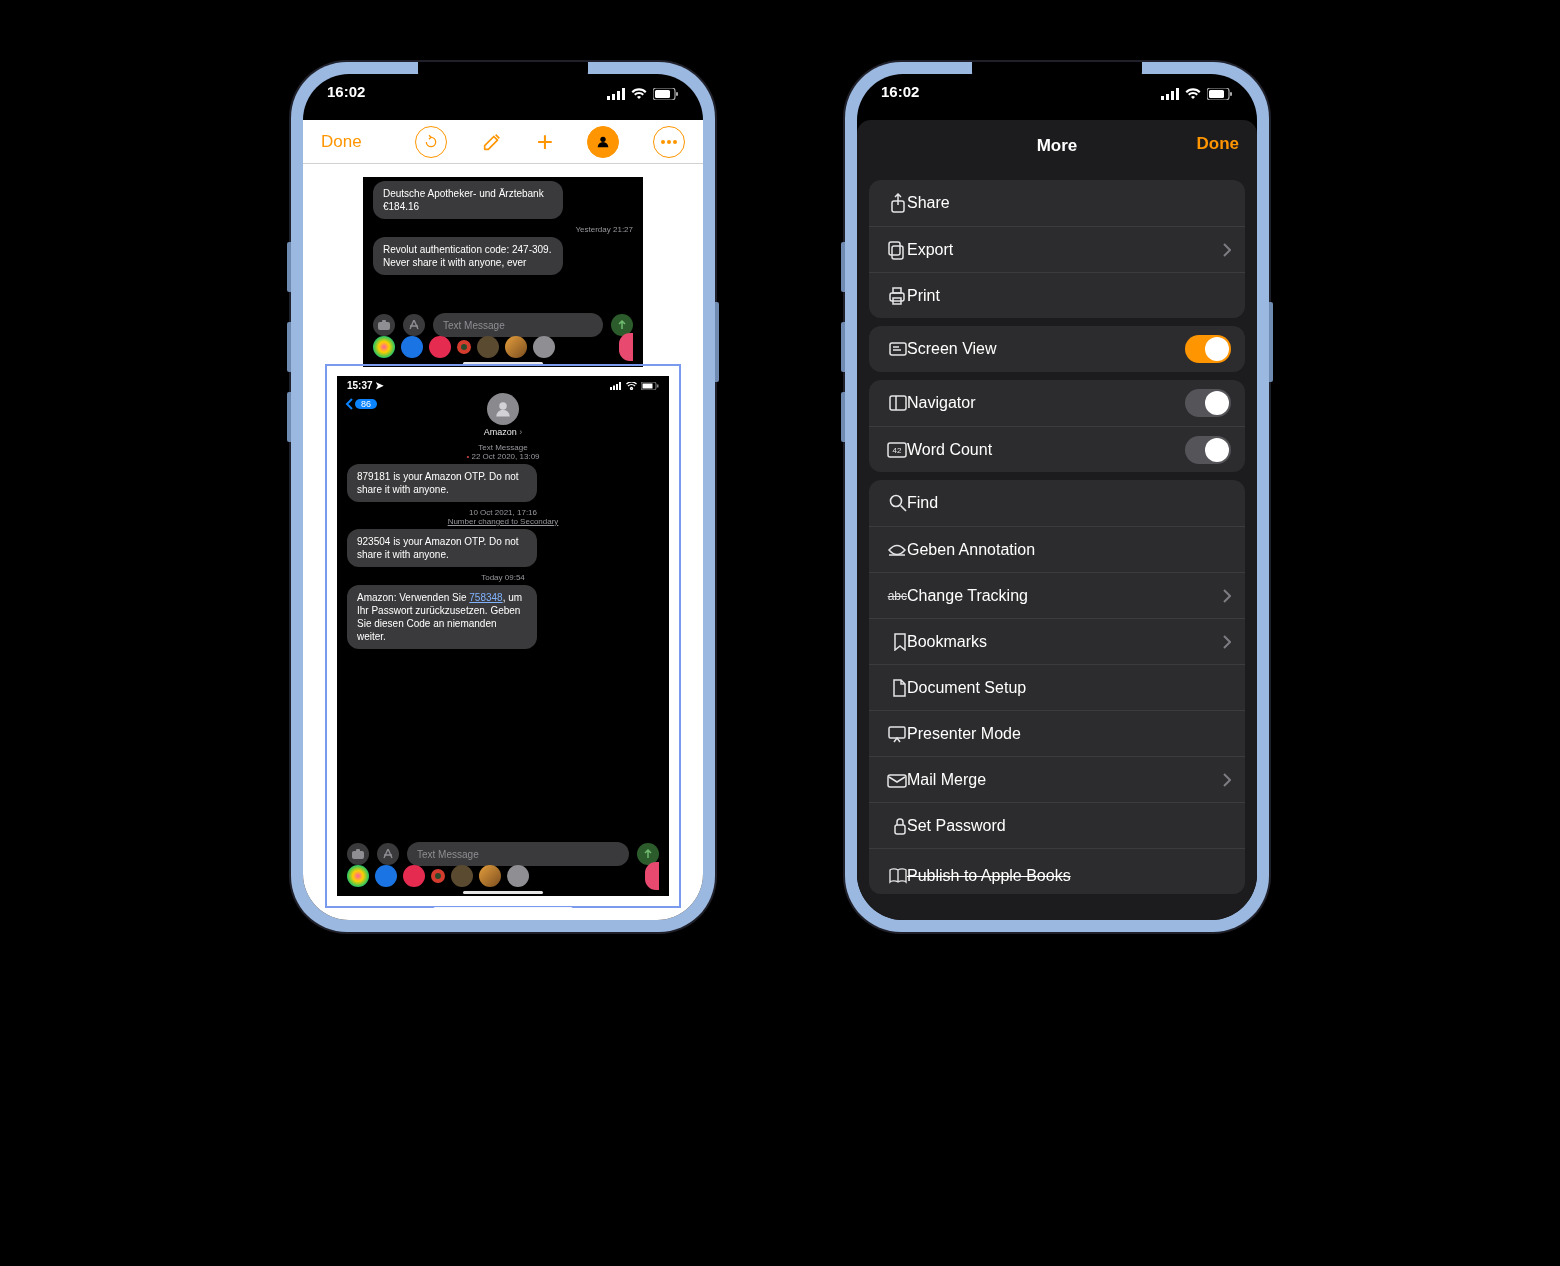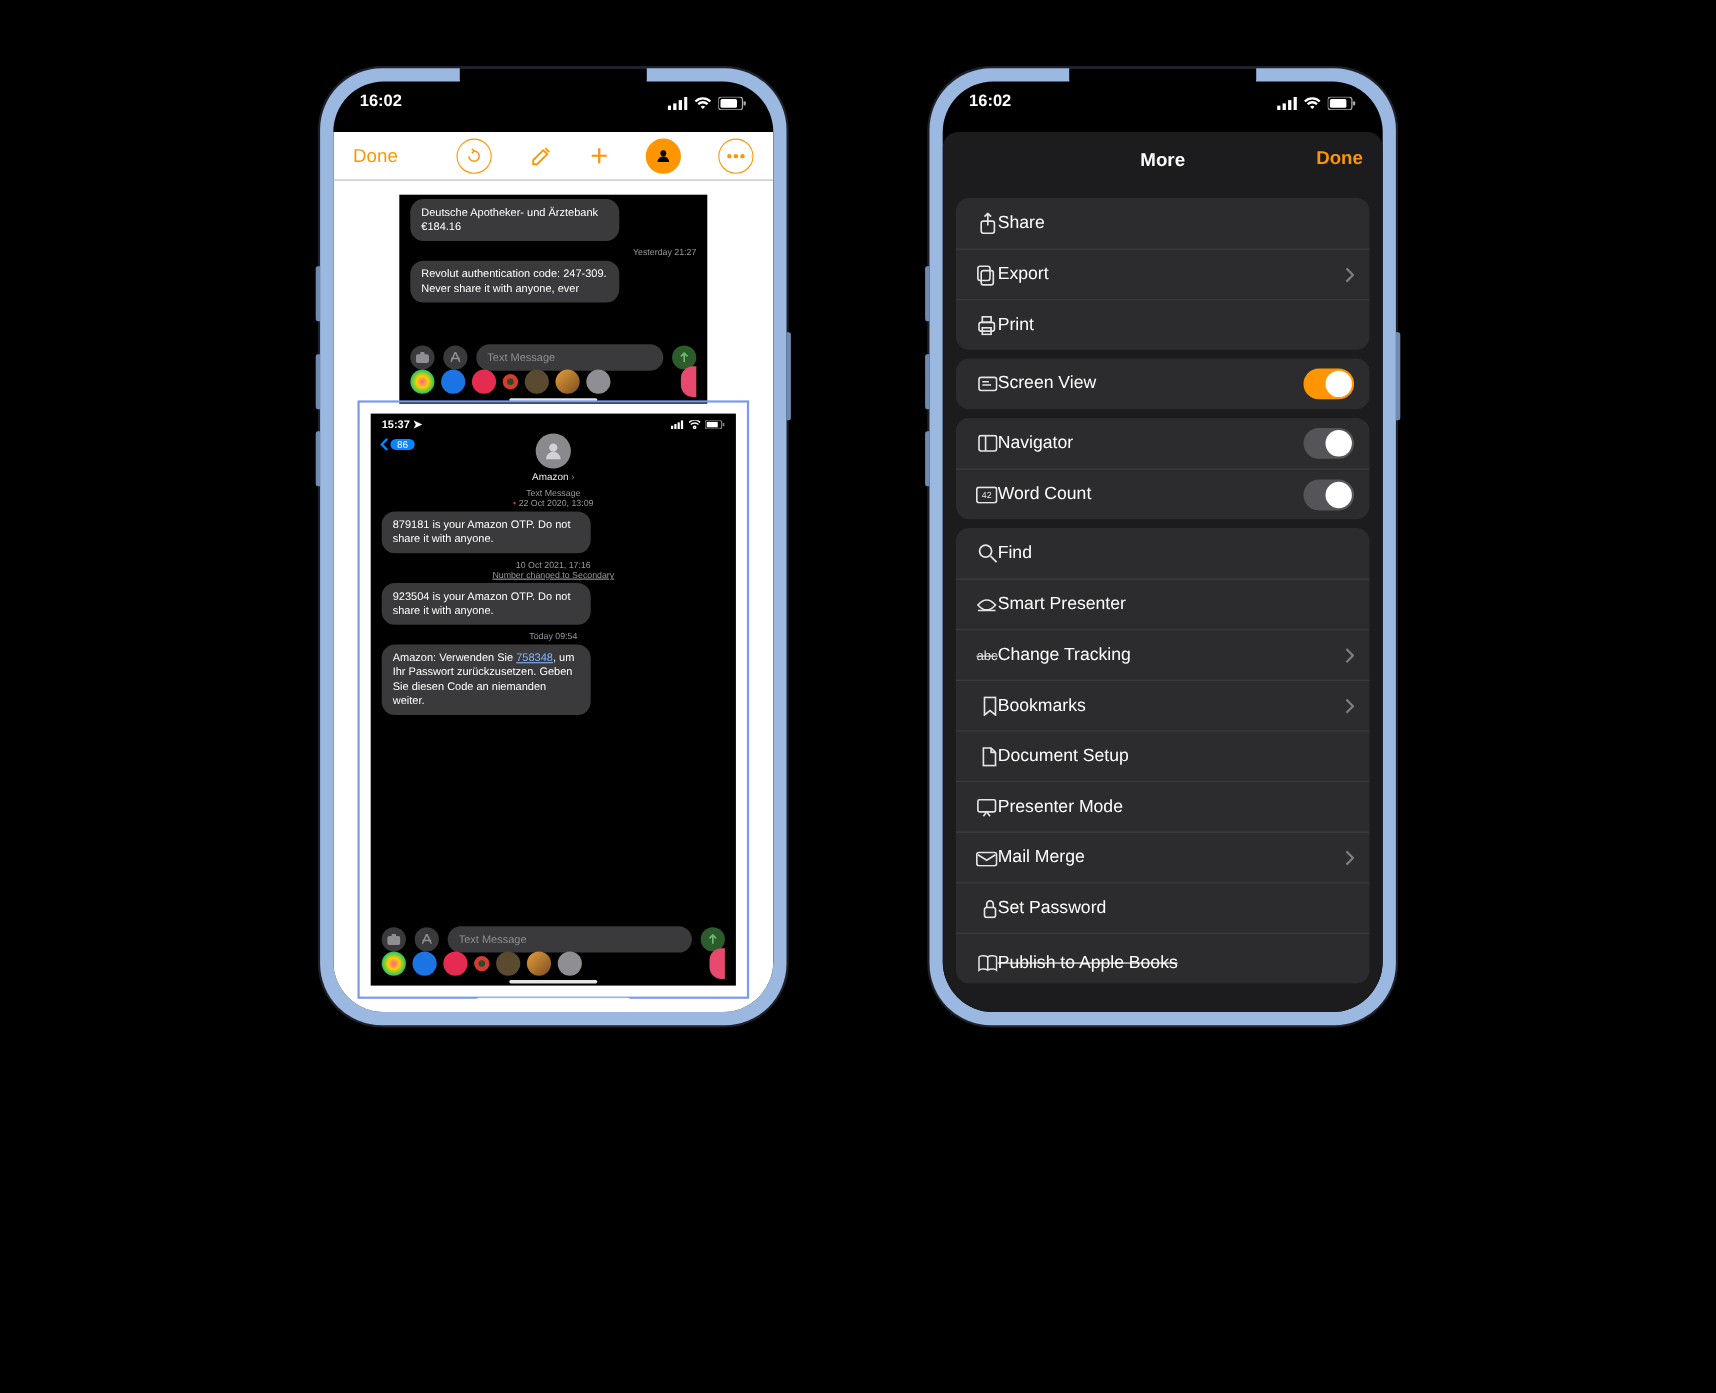--- a/index.html
+++ b/index.html
@@ -494,21 +494,21 @@
             </span>
           <span>Find</span>
         </div>
         <div class="row">
           <span class="lead">
               <svg width="20" height="14" viewBox="0 0 20 14">
                 <path d="M2 7 Q10 -2 18 7 Q10 16 2 7 Z" fill="none" stroke="#e4e4e6" stroke-width="1.5"></path>
                 <line x1="2" y1="12" x2="18" y2="12" stroke="#e4e4e6" stroke-width="1.5"></line>
               </svg>
             </span>
-          <span>Smart Presenter</span>
+          <span>Geben Annotation</span>
         </div>
         <div class="row">
           <span class="lead">
               <span class="strike" style="font-size:12px;color:#e4e4e6;">abc</span>
             </span>
           <span>Change Tracking</span>
           <span class="trail chev">
               <svg width="8" height="14">
                 <path d="M1 1 L7 7 L1 13" fill="none" stroke="#7c7c82" stroke-width="2"></path>
               </svg>

